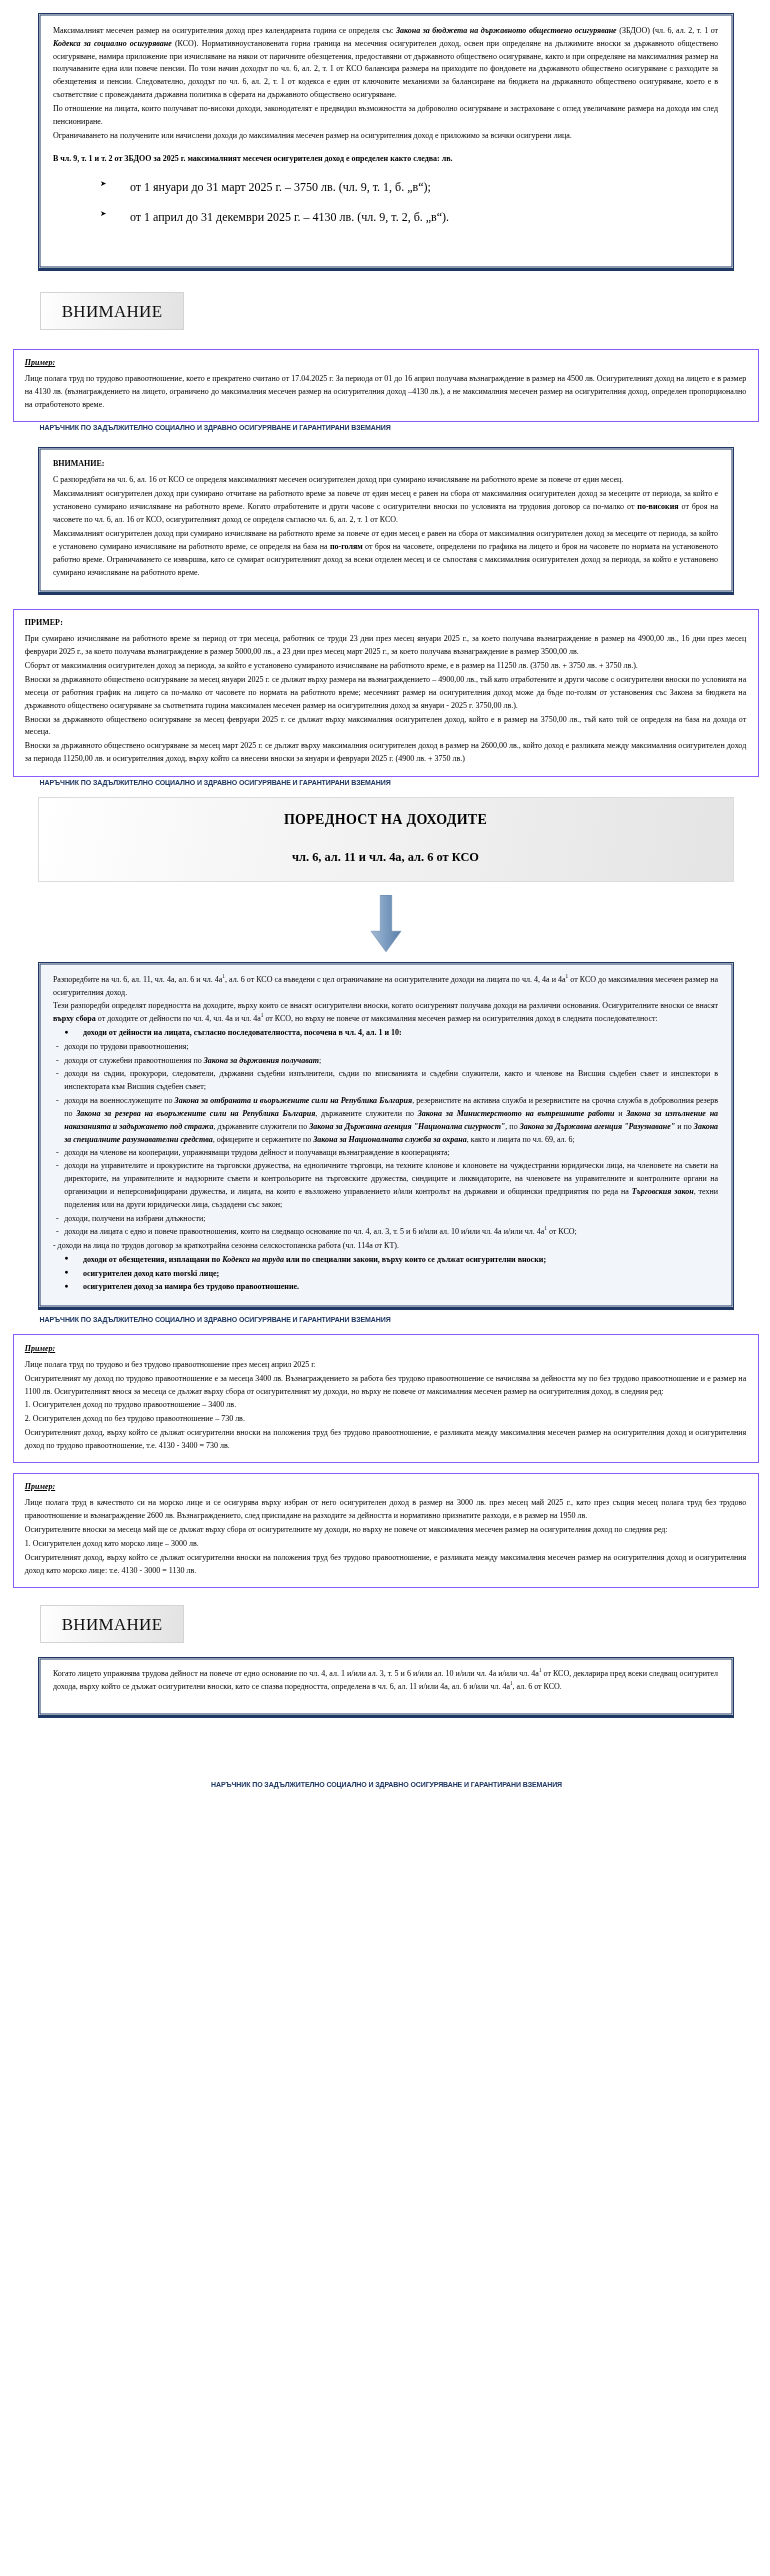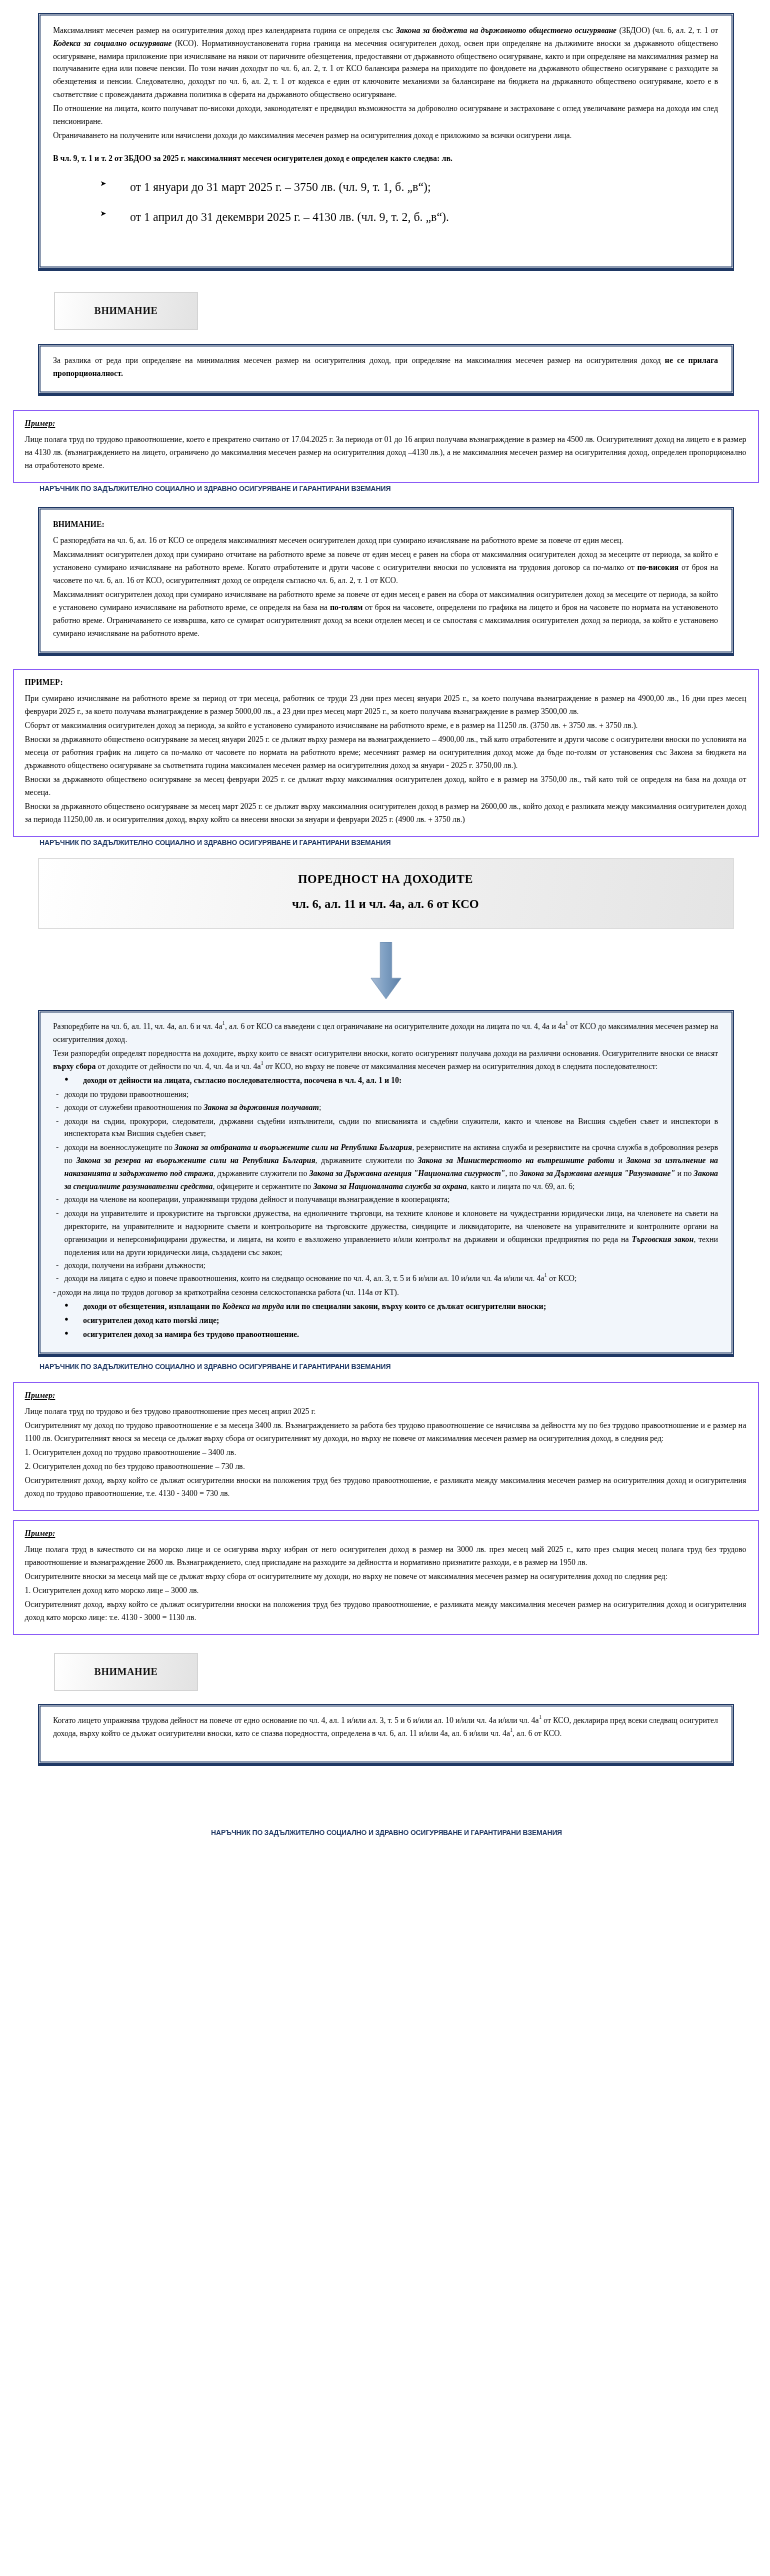--- a/index.html
+++ b/index.html
@@ -48,46 +48,46 @@
     text-justify: inter-word;
   }
   .p + .p { margin-top: 0.5px; }
   b, .b { font-weight: bold; }
   .bi { font-weight: bold; font-style: italic; }
   sup { font-size: 0.66em; vertical-align: super; line-height: 0; }
 
   
   .tab-label {
     width: 144px;
-    margin-left: 54px;
+    margin-left: 40px;
     height: 38px;
     display: flex;
     align-items: center;
     justify-content: center;
     background: linear-gradient(100deg,#ffffff 0%, #f4f4f4 35%, #e2e2e2 100%);
     border: 0.5px solid #d4d4d4;
     font-family: "Liberation Serif", serif;
-    font-weight: bold;
-    font-size: 10px;
+    font-weight: normal;
+    font-size: 17px;
     letter-spacing: 0.3px;
     color: #111;
   }
 
   
   .title-banner {
     margin: 0 auto;
     width: 696px;
     background: linear-gradient(100deg,#ffffff 0%, #f6f6f6 30%, #e4e4e4 100%);
     border: 0.5px solid #dcdcdc;
     padding: 11.3px 10.3px 13.4px 10.3px;
     text-align: center;
   }
   .title-banner .t1 {
-    font-size: 12px; font-weight: bold; letter-spacing: 0.3px;
-    margin-bottom: 5px;
+    font-size: 14px; font-weight: bold; letter-spacing: 0.3px;
+    margin-bottom: 15px;
   }
   .title-banner .t2 { font-size: 12.4px; font-weight: bold; }
 
   
   .arrow-wrap { display:flex; justify-content:center; margin: 13.4px 0 9.3px 0; }
 
   
   .runhead {
     width: 696px;
     margin: 0 auto;
@@ -157,23 +157,20 @@
       <li>от 1 януари до 31 март 2025 г. – 3750 лв. (чл. 9, т. 1, б. „в“);</li>
       <li>от 1 април до 31 декември 2025 г. – 4130 лв. (чл. 9, т. 2, б. „в“).</li>
     </ul>
     <div class="spacer-md"></div>
   </div>
 
   <div class="spacer-md"></div>
   <div class="tab-label">ВНИМАНИЕ</div>
   <div class="spacer-sm"></div>
 
-  <div class="outer-box inner-rule">
-    <div class="p"><span>За разлика от реда при определяне на минималния месечен размер на осигурителния доход, при определяне на максималния месечен размер на осигурителния доход </span><b>не се прилага пропорционалност.</b></div>
-  </div>
 
   <div class="spacer-sm"></div>
 
   <div class="plain-box">
     <div class="p bi" style="text-decoration:underline;margin-bottom:3.1px">Пример:</div>
     <div class="p">Лице полага труд по трудово правоотношение, което е прекратено считано от 17.04.2025 г. За периода от 01 до 16 април получава възнаграждение в размер на 4500 лв. Осигурителният доход на лицето е в размер на 4130 лв. (възнаграждението на лицето, ограничено до максималния месечен размер на осигурителния доход –4130 лв.), а не максималния месечен размер на осигурителния доход, определен пропорционално на отработеното време.</div>
   </div>
 
   <div class="runhead">НАРЪЧНИК ПО ЗАДЪЛЖИТЕЛНО СОЦИАЛНО И ЗДРАВНО ОСИГУРЯВАНЕ И ГАРАНТИРАНИ ВЗЕМАНИЯ</div>
   <div class="spacer-sm"></div>

